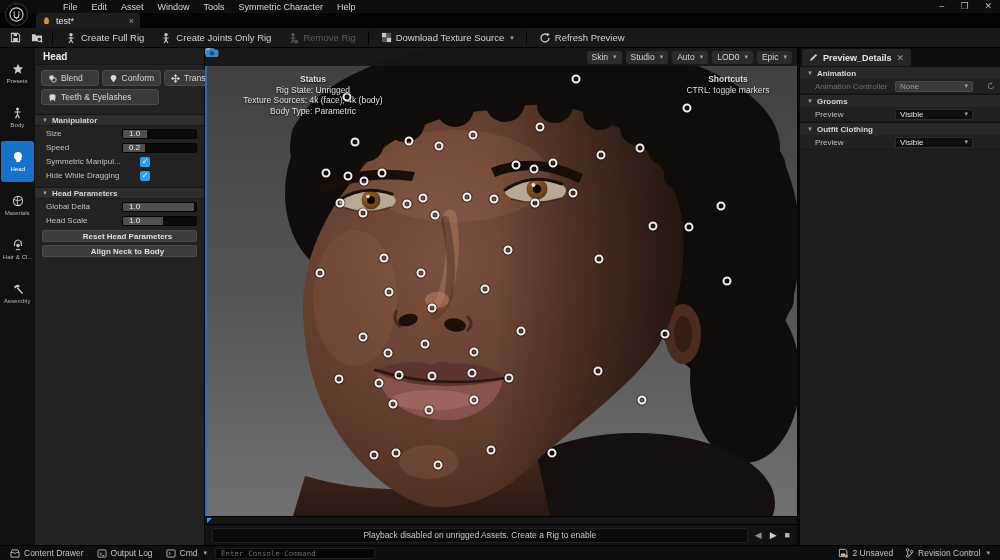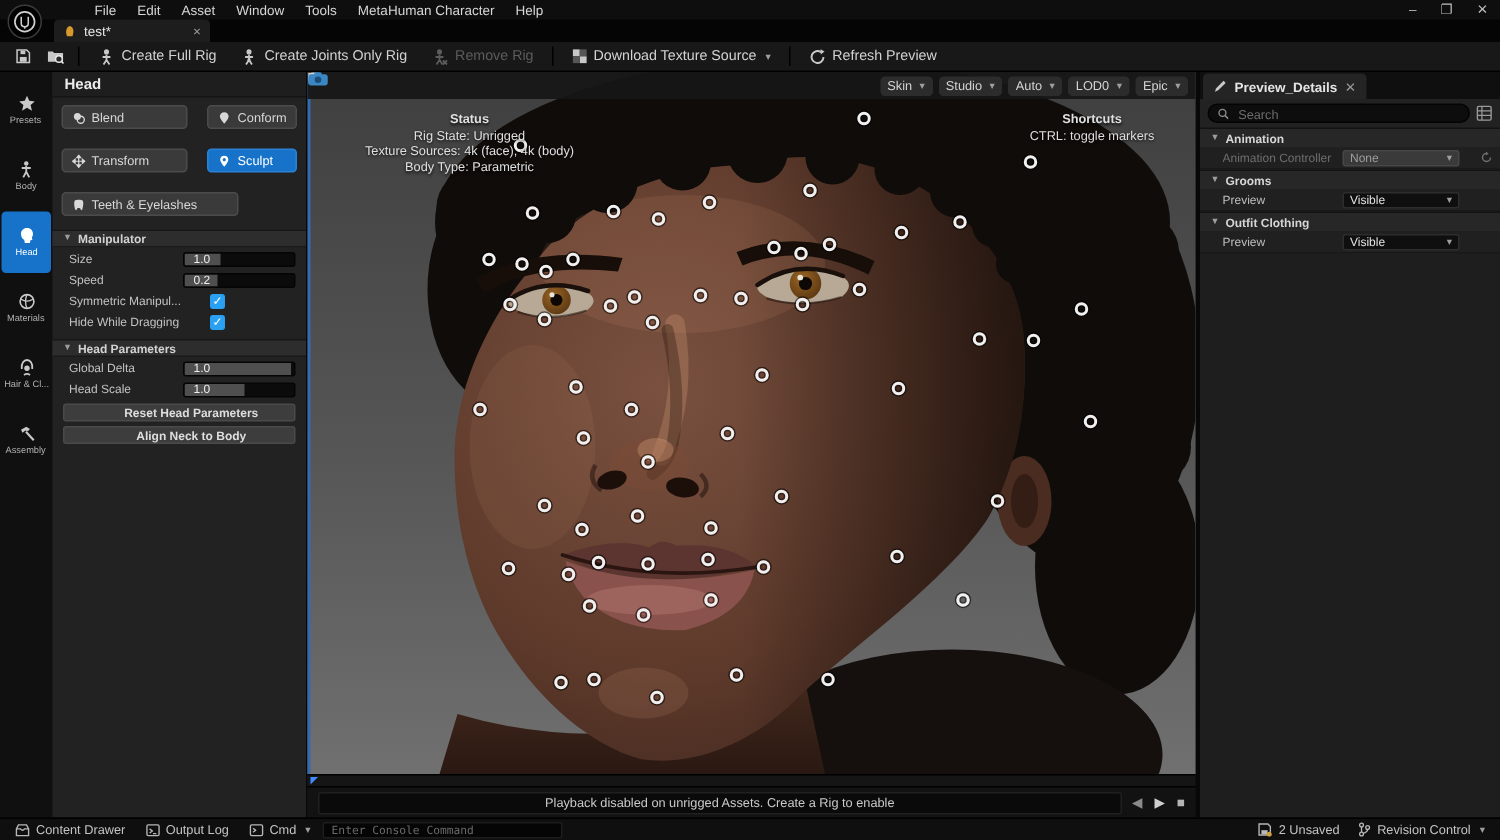--- a/index.html
+++ b/index.html
@@ -23,21 +23,21 @@
   
   .main{position:absolute;top:48px;left:0;right:0;bottom:15px;display:flex;}
   .navstrip{width:35px;background:#101010;display:flex;flex-direction:column;align-items:center;padding-top:5px;gap:3px;flex:none;}
   .nav-item{width:33px;height:41px;display:flex;flex-direction:column;align-items:center;justify-content:center;gap:2px;border-radius:3px;}
   .nav-item .nlbl{font-size:6.5px;color:#b2b2b2;white-space:nowrap;transform:scale(.95);}
   .nav-item.sel{background:#1673c9;}
   .nav-item.sel .nlbl{color:#fff;}
 
   .left-panel{width:170px;background:#222;border-right:1px solid #080808;flex:none;}
   .panel-header{height:17px;display:flex;align-items:center;padding:0 8px;font-weight:bold;font-size:10px;color:#ececec;background:#1e1e1e;border-bottom:1px solid #151515;}
-  .modes{display:grid;grid-template-columns:1fr;gap:13px;padding:5px 6px 4px 6px;}
+  .modes{display:grid;grid-template-columns:1fr 1fr 1fr 1fr;gap:3px;padding:5px 6px 4px 6px;}
   .mode-btn{height:16px;background:#3a3a3a;border:1px solid #4b4b4b;border-radius:3px;display:flex;align-items:center;gap:4px;padding:0 6px;color:#d8d8d8;font-size:8.5px;white-space:nowrap;}
   .mode-btn.sel{background:#1673c9;border-color:#2a82d6;color:#fff;}
   .section-hd{height:12px;background:#2d2d2d;display:flex;align-items:center;gap:4px;padding:0 7px;color:#d2d2d2;font-weight:bold;font-size:8px;border-top:1px solid #161616;border-bottom:1px solid #1a1a1a;margin-top:5px;}
   .tri{font-size:6px;color:#9d9d9d;}
   .prow{height:13px;display:flex;align-items:center;padding:0 7px 0 11px;color:#c2c2c2;font-size:8px;margin-top:1px;gap:16px;}
   .plabel{width:60px;flex:none;white-space:nowrap;overflow:hidden;}
   .slider{flex:1;height:10px;background:#0b0b0b;border:1px solid #050505;border-radius:2px;position:relative;overflow:hidden;}
   .slider .fill{position:absolute;left:0;top:0;bottom:0;background:#4f4f4f;}
   .slider .sval{position:absolute;left:6px;top:0;bottom:0;display:flex;align-items:center;font-size:8px;color:#eee;}
   .checkbox{width:10px;height:10px;background:#2aa0f2;border-radius:2px;color:#fff;font-size:8px;line-height:10px;text-align:center;}
@@ -95,21 +95,21 @@
         <circle cx="8" cy="8" r="7" fill="none" stroke="#cfcfcf" stroke-width="1.2"></circle>
         <path d="M5.5 4.5 V9 q0 2.5 2.5 2.5 T10.5 9 V4.5 M8 11.5 V13" stroke="#cfcfcf" stroke-width="1.1" fill="none"></path>
       </svg>
   </div>
   <div class="menubar">
     <span class="menu-item">File</span>
     <span class="menu-item">Edit</span>
     <span class="menu-item">Asset</span>
     <span class="menu-item">Window</span>
     <span class="menu-item">Tools</span>
-    <span class="menu-item">MetaHuman Character</span>
+    <span class="menu-item">Symmetric Character</span>
     <span class="menu-item">Help</span>
   </div>
   <div class="win-controls">
     <span>–</span>
     <span>❐</span>
     <span>✕</span>
   </div>
 
   <div class="tabrow">
     <div class="tab">
@@ -554,33 +554,20 @@
     <div class="right-panel">
       <div class="rp-tabbar">
         <div class="rp-tab">
           <svg width="9" height="9" viewBox="0 0 10 10">
               <path d="M1 9 L2 6.5 L7.5 1 L9 2.5 L3.5 8 Z" fill="#c9c9c9"></path>
             </svg>
           <span>Preview_Details</span>
           <span style="color:#9a9a9a;font-weight:normal;">✕</span>
         </div>
       </div>
-      <div class="rp-search-row">
-        <div class="search-box">
-          <svg width="8" height="8" viewBox="0 0 9 9">
-              <circle cx="3.6" cy="3.6" r="2.8" fill="none" stroke="#8f8f8f" stroke-width="1.1"></circle>
-              <path d="M5.8 5.8 L8.3 8.3" stroke="#8f8f8f" stroke-width="1.2"></path>
-            </svg>
-          <input type="text" placeholder="Search" style="">
-        </div>
-        <svg width="11" height="11" viewBox="0 0 12 12">
-            <rect x="1" y="1" width="10" height="10" rx="1" fill="none" stroke="#9a9a9a" stroke-width="1"></rect>
-            <path d="M1 4.3 H11 M1 7.6 H11 M4.3 1 V11" stroke="#9a9a9a" stroke-width="0.9"></path>
-          </svg>
-      </div>
 
       <div class="rp-section-hd">
         <span class="tri">▼</span>
         <span>Animation</span>
       </div>
       <div class="rp-row">
         <span class="rlabel dim">Animation Controller</span>
         <div class="dropdown disabled">
           <span>None</span>
           <span class="chev">▾</span>

